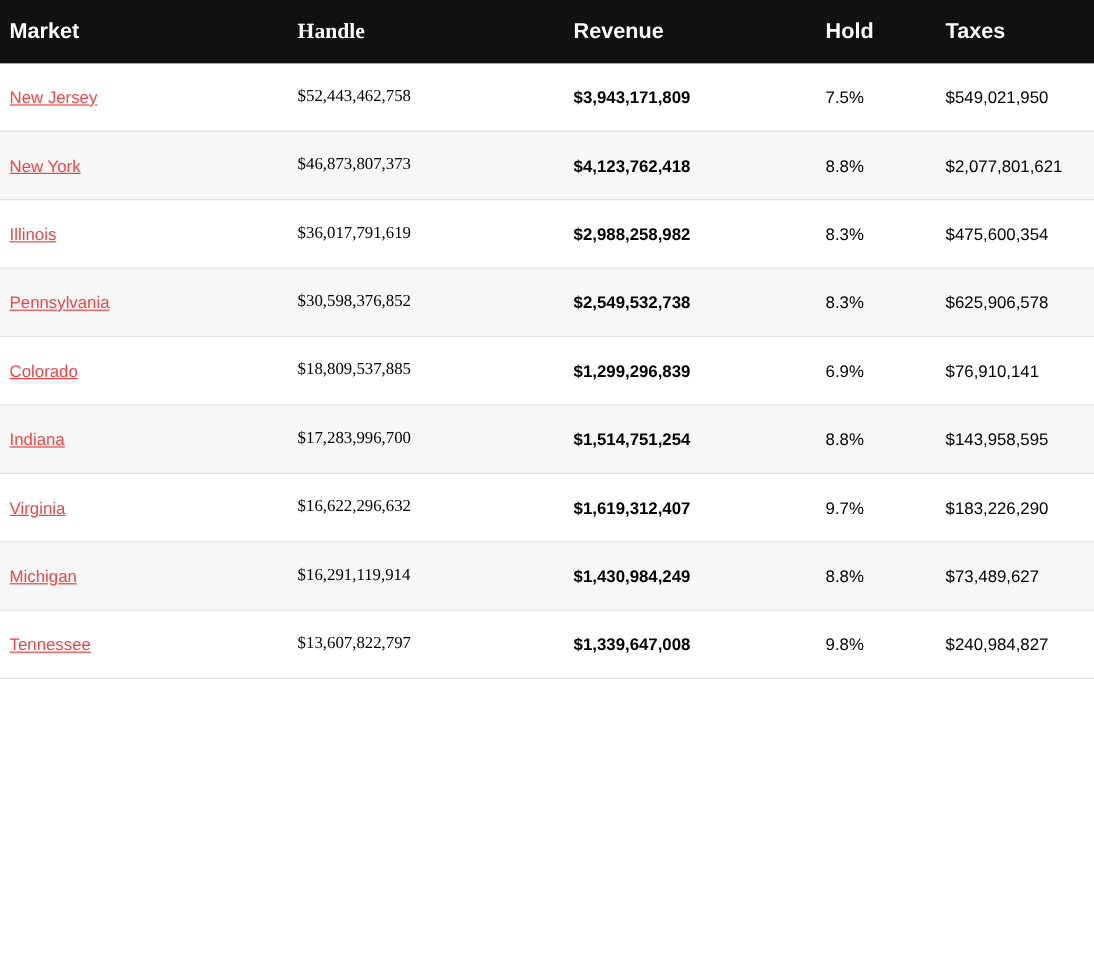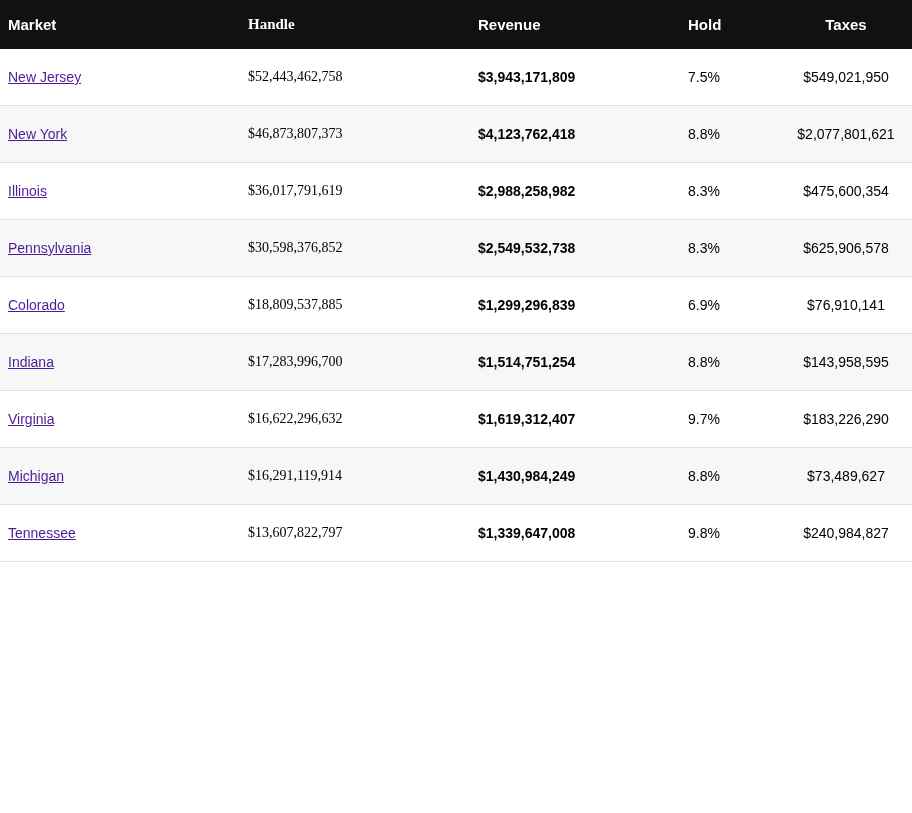--- a/index.html
+++ b/index.html
@@ -21,21 +21,21 @@
 
     .table-header {
       background: #111111;
       color: #ffffff;
       display: flex;
       padding: 16px 8px;
     }
 
     .table-header .col {
       font-weight: 600;
-      font-size: 15px;
+      font-size: 18px;
     }
 
     .table-row {
       display: flex;
       padding: 20px 8px;
       border-bottom: 1px solid #e0e0e0;
       align-items: center;
     }
 
     .table-row:nth-child(even) {
@@ -63,25 +63,24 @@
       font-weight: bold;
     }
 
     .col-hold {
       width: 100px;
       flex-shrink: 0;
     }
 
     .col-taxes {
       flex: 1;
-      text-align: center;
     }
 
     .market-link {
-      color: #4c1d95;
+      color: #ef4444;
       text-decoration: underline;
       cursor: pointer;
     }
   </style>
 </head>
 <body>
 
 <div class="table-container">
   <div class="table-header">
     <div class="col col-market">Market</div>

